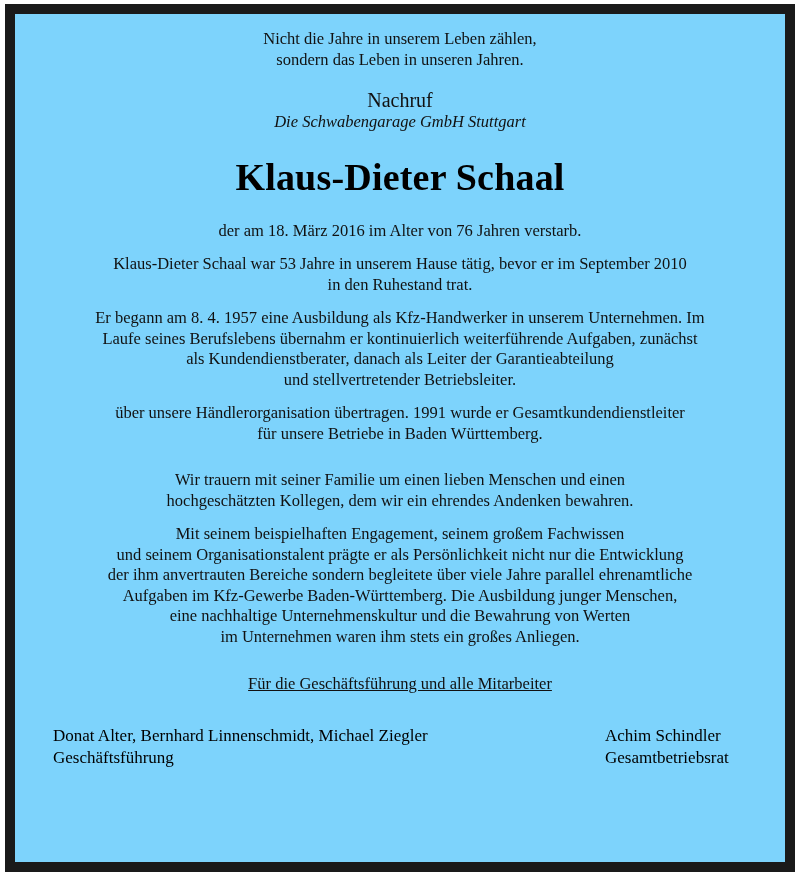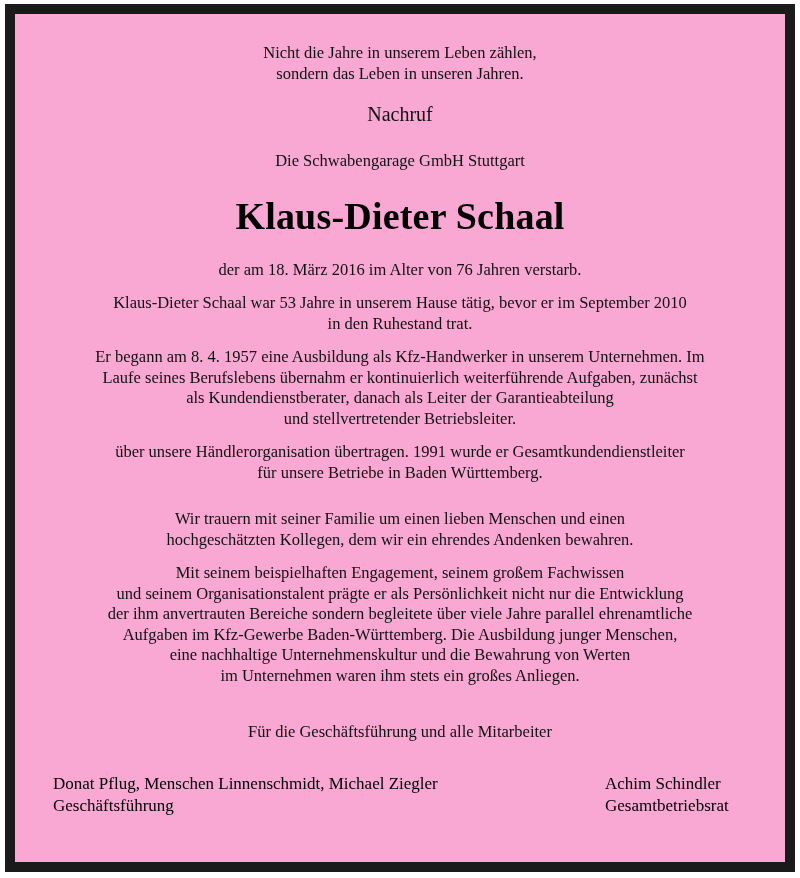--- a/index.html
+++ b/index.html
@@ -21,22 +21,22 @@
     height: 868px;
     margin: 4px auto 0 auto;
     border: 10px solid #1a1a1a;
     background: #ffffff;
   }
 
   .notice-inner {
     box-sizing: border-box;
     width: 100%;
     height: 100%;
-    padding: 28px 19px 10px 19px;
-    background: #f9a8d4;
+    padding: 14px 19px 10px 19px;
+    background: #7dd3fc;
   }
 
   .block {
     text-align: center;
     font-size: 16.5px;
     line-height: 20.5px;
     color: #111111;
   }
 
   .line {
@@ -49,21 +49,21 @@
     line-height: 21px;
   }
 
   .heading-nachruf {
     font-size: 20px;
     line-height: 24px;
     margin-top: 18px;
   }
 
   .org-block {
-    margin-top: 25px;
+    font-style: italic;
   }
 
   .name-heading {
     text-align: center;
     font-size: 38px;
     line-height: 44px;
     font-weight: bold;
     letter-spacing: 0.2px;
     margin-top: 22px;
     color: #000000;
@@ -75,21 +75,22 @@
 
   .para {
     margin-top: 13px;
   }
 
   .closing {
     margin-top: 26px;
   }
 
   .signoff {
-    margin-top: 36px;
+    margin-top: 27px;
+    text-decoration: underline;
   }
 
   .sign-block {
     display: flex;
     flex-direction: row;
     align-items: flex-start;
     margin-top: 30px;
     padding-left: 19px;
     font-size: 17px;
     line-height: 22px;
@@ -155,21 +156,21 @@
       <span class="line">der ihm anvertrauten Bereiche sondern begleitete über viele Jahre parallel ehrenamtliche</span>
       <span class="line">Aufgaben im Kfz-Gewerbe Baden-Württemberg. Die Ausbildung junger Menschen,</span>
       <span class="line">eine nachhaltige Unternehmenskultur und die Bewahrung von Werten</span>
       <span class="line">im Unternehmen waren ihm stets ein großes Anliegen.</span>
     </div>
 
     <div class="block signoff">Für die Geschäftsführung und alle Mitarbeiter</div>
 
     <div class="sign-block">
       <div class="sign-col-left">
-        <div>Donat Pflug, Menschen Linnenschmidt, Michael Ziegler</div>
+        <div>Donat Alter, Bernhard Linnenschmidt, Michael Ziegler</div>
         <div>Geschäftsführung</div>
       </div>
       <div class="sign-col-right">
         <div>Achim Schindler</div>
         <div>Gesamtbetriebsrat</div>
       </div>
     </div>
 
   </div>
 </div>

